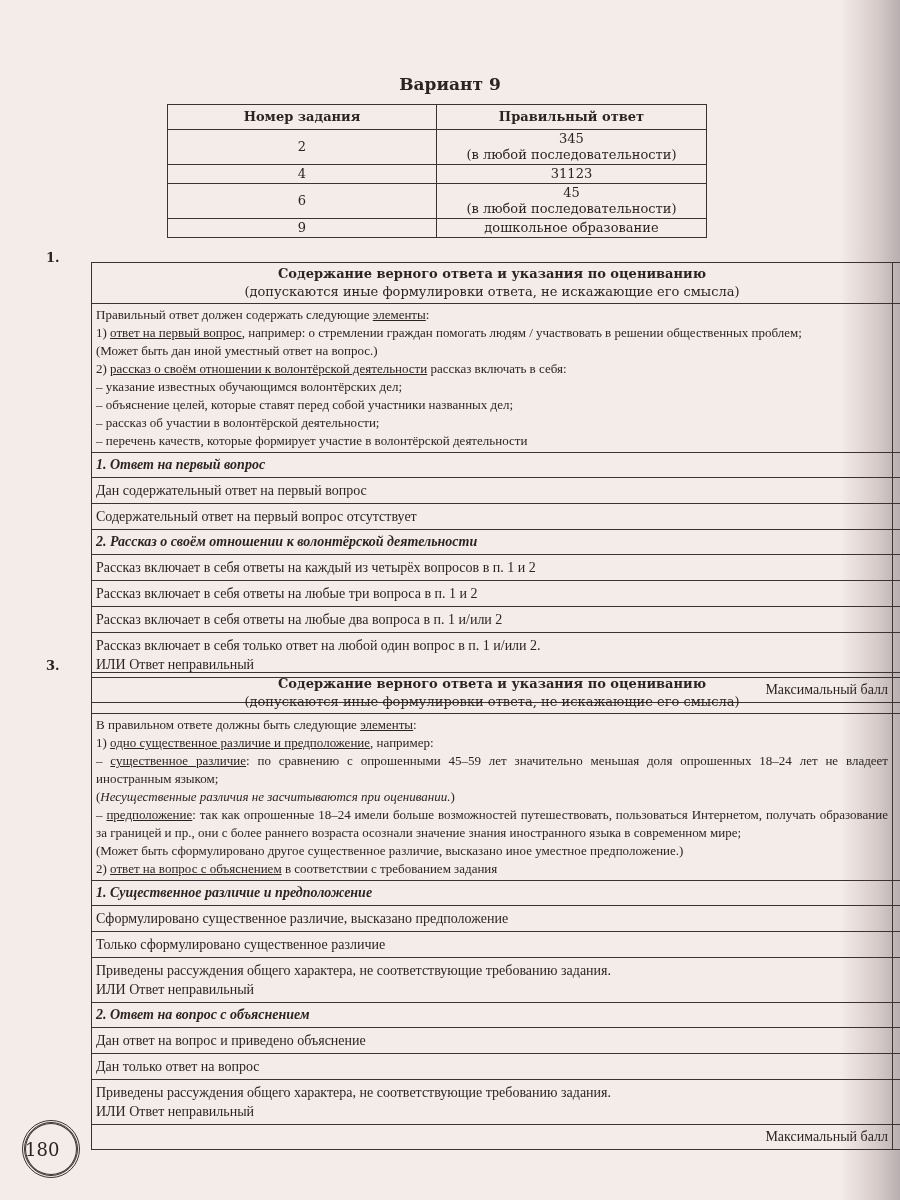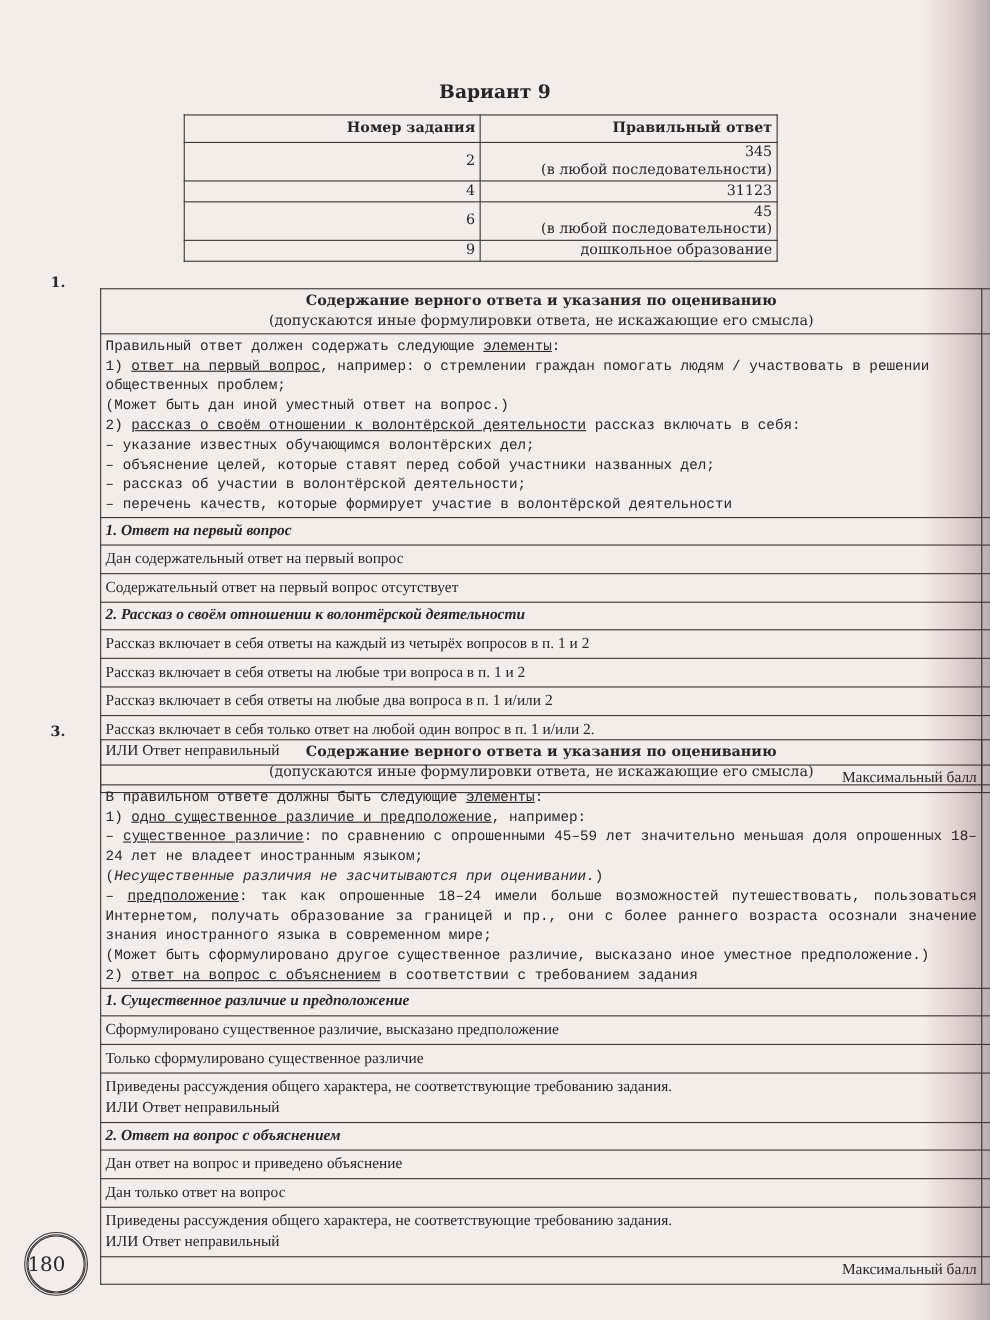--- a/index.html
+++ b/index.html
@@ -4,31 +4,31 @@
 <style>
   html,body{margin:0;padding:0;}
   body{width:900px;height:1200px;background:#f4ece8;position:relative;overflow:hidden;
        font-family:"DejaVu Serif","Liberation Serif",serif;color:#2a2424;}
   .page-edge{position:absolute;top:0;right:0;width:60px;height:1200px;
        background:linear-gradient(to right,rgba(244,236,232,0),#d8cccb 60%,#b9aeb0);}
   .variant-title{position:absolute;top:74px;left:0;width:900px;text-align:center;
        font-weight:bold;font-size:17px;}
   table{border-collapse:collapse;}
   .ans-table{position:absolute;top:104px;left:167px;width:540px;font-size:13px;}
-  .ans-table td,.ans-table th{border:1px solid #3a3333;text-align:right;padding:1px 4px;line-height:16px;}
+  .ans-table td,.ans-table th{border:1px solid #3a3333;text-align:center;padding:1px 4px;line-height:16px;}
   .ans-table th{font-weight:bold;height:22px;}
   .ans-table td.num{width:260px;}
   .num-label{position:absolute;left:46px;font-weight:bold;font-size:13px;}
   .crit{position:absolute;left:91px;width:877px;font-size:13px;}
   .crit td,.crit th{border:1px solid #3a3333;padding:2px 4px;line-height:18px;vertical-align:top;}
   .crit th{font-weight:bold;text-align:center;}
   .crit .hdr-sub{font-weight:normal;}
   .crit td.pts{width:66px;text-align:center;}
   .crit th.pts{width:66px;vertical-align:middle;}
-  .crit .intro{font-family:Liberation Mono, monospace;font-size:13px;line-height:18px;}
+  .crit .intro{font-family:Liberation Serif, serif;font-size:13px;line-height:18px;}
   .crit .row td{font-family:"Liberation Serif",serif;font-size:14px;line-height:19px;padding:3px 4px;}
   .crit .sec td{font-style:italic;font-weight:bold;font-family:"Liberation Serif",serif;font-size:14px;padding:3px 4px;}
   .crit .max td{font-family:"Liberation Serif",serif;font-size:14px;padding:3px 4px;}
   .crit .max td.lbl{text-align:right;}
   .u{text-decoration:underline;}
   .i{font-style:italic;}
   .justify{text-align:justify;}
   .page-num{position:absolute;left:22px;top:1120px;width:52px;height:52px;border-radius:50%;
        border:3px double #3a3333;display:flex;align-items:center;justify-content:flex-start;
        font-size:18px;box-shadow:0 0 0 1px #3a3333 inset;}

